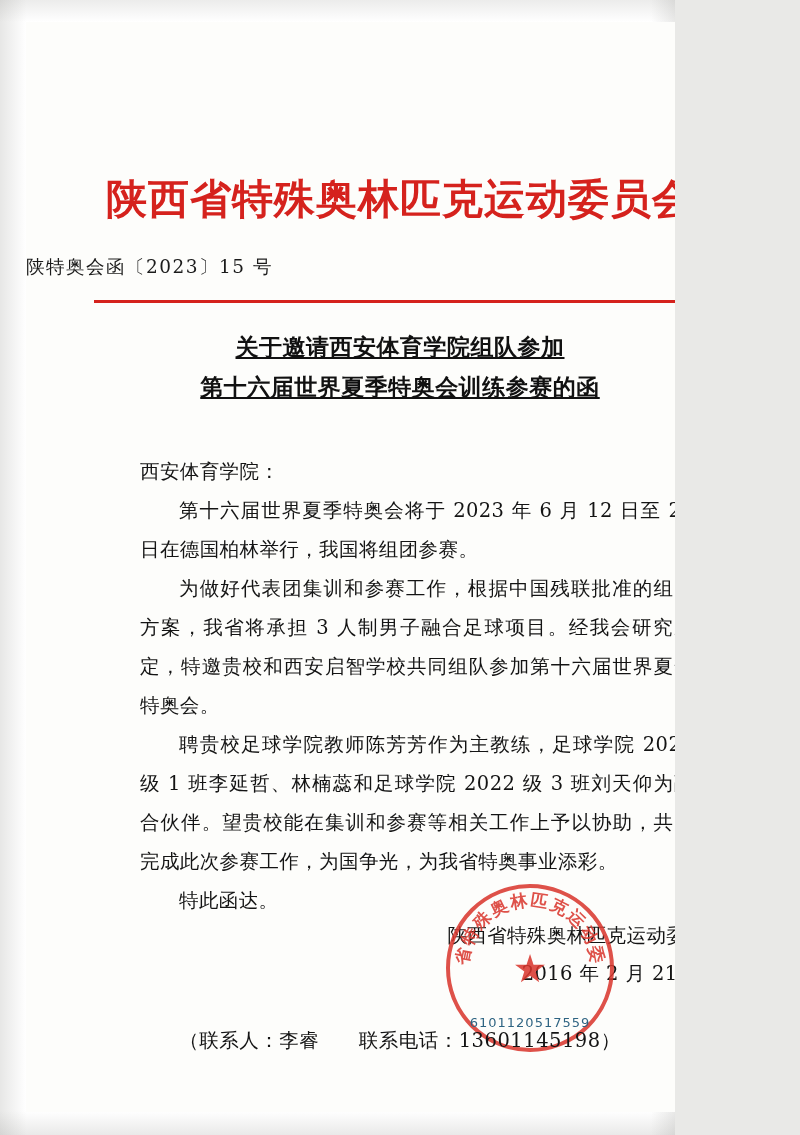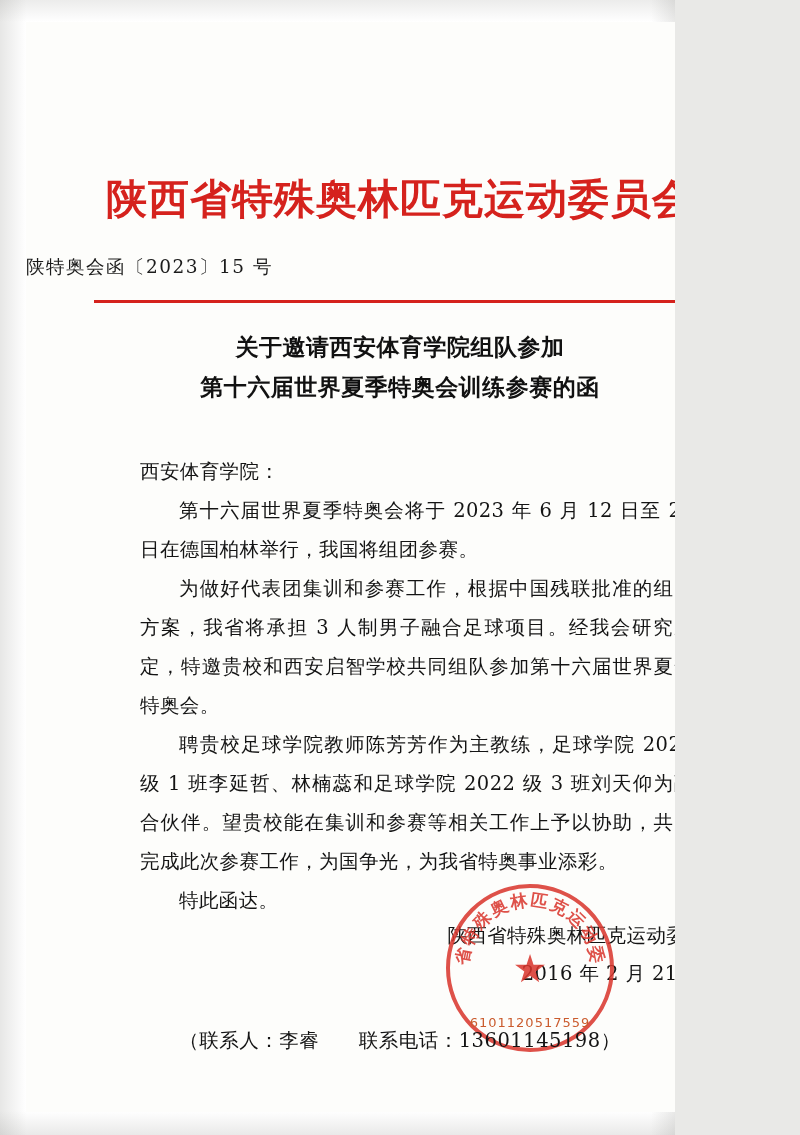--- a/index.html
+++ b/index.html
@@ -80,21 +80,21 @@
     left: 0;
     top: 305px;
     width: 748px;
     text-align: center;
     color: #111;
     font-size: 23px;
     font-weight: bold;
     line-height: 40px;
     letter-spacing: 0.5px;
   }
-  .subject div { white-space: nowrap; }
+  .subject div { white-space: nowrap; text-decoration: underline; }
 
   .body-text {
     position: absolute;
     left: 98px;
     top: 430px;
     width: 570px;
     color: #141414;
     font-size: 19.5px;
     line-height: 39px;
     letter-spacing: 0.4px;
@@ -156,21 +156,21 @@
     color: #d9352c;
     line-height: 1;
   }
   .seal .code {
     position: absolute;
     left: 0;
     right: 0;
     bottom: 22px;
     text-align: center;
     font-size: 13px;
-    color: #c2410c;
+    color: #0c4a6e;
     letter-spacing: 1px;
     font-family: "DejaVu Sans", "Liberation Sans", sans-serif;
   }
   .seal .arc {
     position: absolute;
     left: 0;
     top: 0;
     width: 168px;
     height: 168px;
   }

